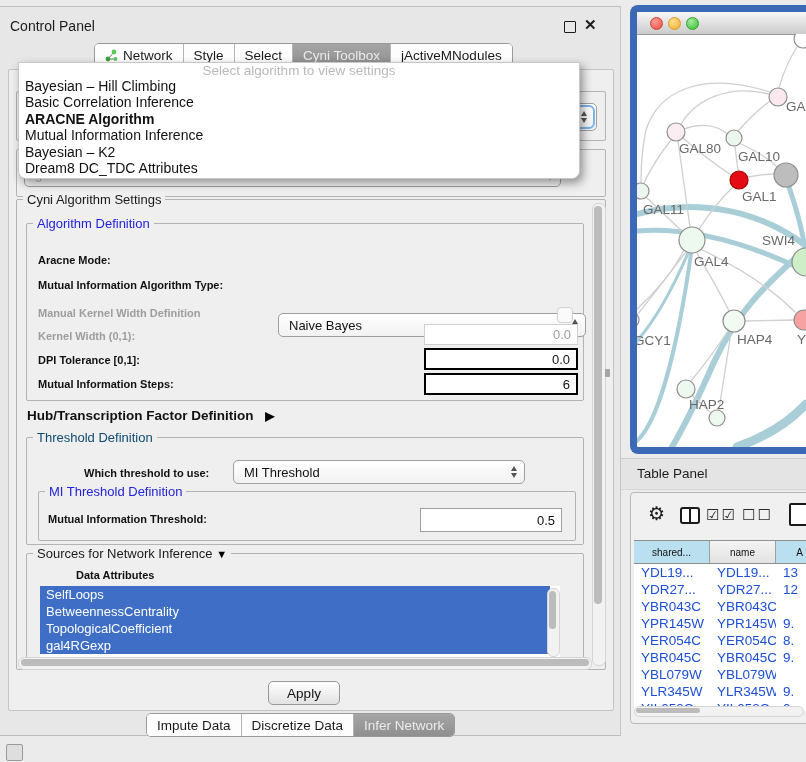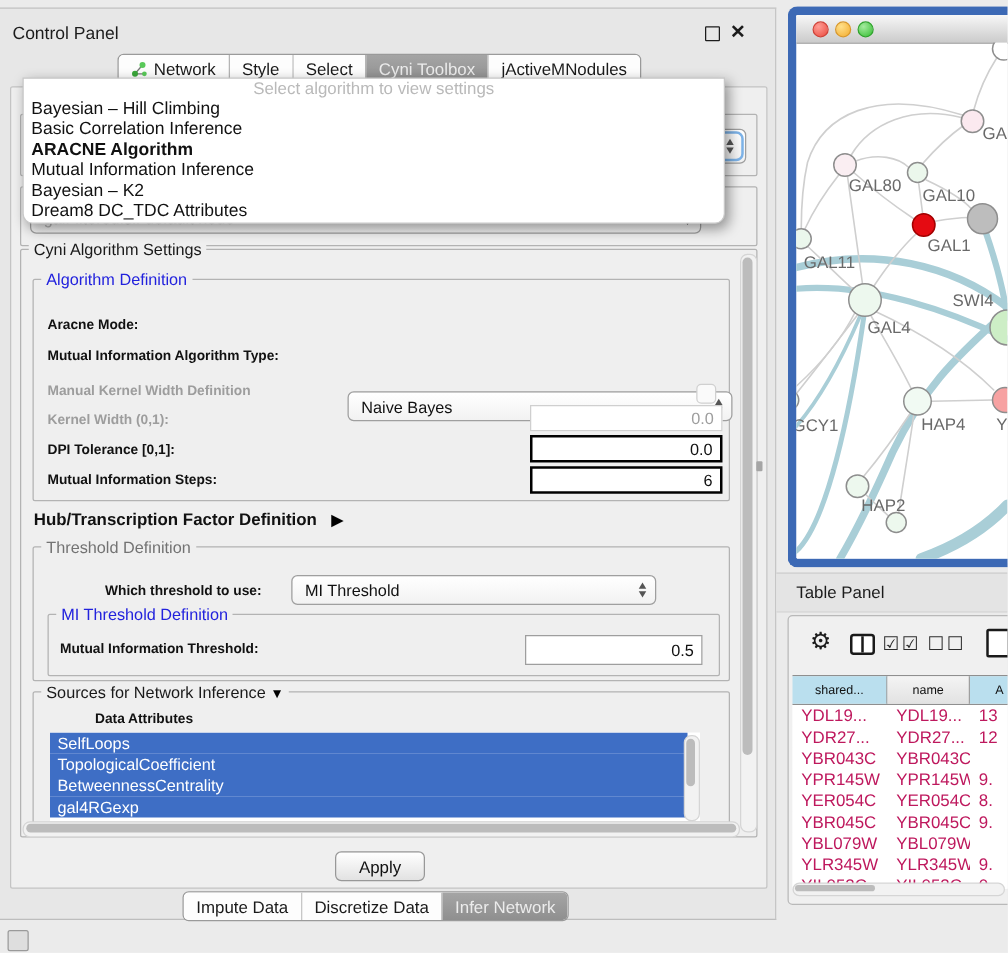--- a/index.html
+++ b/index.html
@@ -23,21 +23,21 @@
   .seg:last-child{border-right:none;}
   .seg.sel{background:linear-gradient(#a5a5a5,#8f8f8f);color:#ececec;}
   #top-tabbar{left:94px;top:36px;}
   #bottom-tabbar{left:146px;top:706px;}
   
   #inner-panel{left:8px;top:62px;width:604px;height:640px;background:#efefef;border:1px solid #c4c4c4;border-radius:2px;}
   
   .group{position:absolute;border:1px solid #b3b3b3;border-radius:2px;}
   .legend{position:absolute;top:-8px;left:6px;background:#efefef;padding:0 4px;font-size:13px;color:#1a1a1a;white-space:nowrap;}
   .legend.blue{color:#2222dd;}
-  .legend.green{color:#737373;}
+  .legend.green{color:#0c4a6e;}
   
   .combo{position:absolute;background:linear-gradient(#ffffff,#f2f2f2);border:1px solid #9f9f9f;border-radius:5px;
     font-size:13px;color:#111;display:flex;align-items:center;padding-left:10px;box-sizing:border-box;}
   .spin{position:absolute;right:1px;top:1px;bottom:1px;width:18px;display:flex;flex-direction:column;
     align-items:center;justify-content:center;gap:2px;}
   .tri-up{width:0;height:0;border-left:3.5px solid transparent;border-right:3.5px solid transparent;border-bottom:5px solid #555;}
   .tri-down{width:0;height:0;border-left:3.5px solid transparent;border-right:3.5px solid transparent;border-top:5px solid #555;}
   #hidden-combo-top{left:24px;top:96px;width:573px;height:28px;}
   #hidden-combo-top .spin{outline:2px solid #7db3e8;border-radius:4px;right:3px;top:3px;bottom:3px;}
   #hidden-combo-bottom{left:24px;top:154px;width:537px;height:26px;color:#b5b5b5;}
@@ -88,21 +88,21 @@
   #chk-icon{left:706px;top:506px;font-size:15px;color:#2b2b2b;letter-spacing:2px;}
   #unchk-icon{left:742px;top:506px;font-size:15px;color:#2b2b2b;letter-spacing:2px;}
   #doc-icon{left:789px;top:503px;width:15px;height:19px;border:2px solid #1a1a1a;border-radius:2px;background:#fff;}
   #data-table{left:634px;top:540px;width:200px;}
   .hrow{display:flex;height:22px;border-top:1px solid #8f8f8f;border-bottom:1px solid #8f8f8f;}
   .hcell{box-sizing:border-box;border-right:1px solid #9f9f9f;font-size:10px;color:#111;
     display:flex;align-items:center;justify-content:center;background:linear-gradient(#f4f4f4,#e2e2e2);}
   .hcell.hl{background:#badfee;}
   #rows-wrap{height:147px;overflow:hidden;background:#fff;}
   .trow{display:flex;height:17px;line-height:17px;background:#fff;}
-  .tcell{box-sizing:border-box;font-size:13.5px;color:#be185d;padding-left:7px;white-space:nowrap;overflow:hidden;}
+  .tcell{box-sizing:border-box;font-size:13.5px;color:#1d4ed8;padding-left:7px;white-space:nowrap;overflow:hidden;}
   #table-hscroll{left:634px;top:706px;width:168px;height:9px;}
   #table-hscroll .thumb{left:1px;top:1px;width:64px;height:5px;}
 </style>
 </head>
 <body>
 
 <div class="abs" id="control-panel">
   <div class="abs" id="panel-title">Control Panel</div>
   <div class="abs" id="float-btn"></div>
   <div class="abs" id="close-btn">✕</div>
@@ -214,22 +214,22 @@
 
   <div class="group" style="left:26px;top:546px;width:556px;height:110px;">
     <span class="legend">
       <span>Sources for Network Inference</span>
       <span class="arrow" style="font-size:11px;">▼</span>
     </span>
   </div>
   <div class="lbl" style="left:36px;top:562px;padding-left:40px;">Data Attributes</div>
   <div class="abs" id="attr-list">
       <div class="row">SelfLoops</div>
+      <div class="row">BetweennessCentrality</div>
       <div class="row">TopologicalCoefficient</div>
-      <div class="row">BetweennessCentrality</div>
       <div class="row">gal4RGexp</div>
     </div>
   <div class="track" style="left:547px;top:581px;width:11px;height:67px;">
     <span class="thumb" style="left:1px;top:2px;width:7px;height:38px;"></span>
   </div>
   <div class="track" style="left:18px;top:650px;width:572px;height:11px;">
     <span class="thumb" style="left:2px;top:1px;right:2px;height:7px;"></span>
   </div>
 
   <div class="abs" id="apply-btn">Apply</div>

